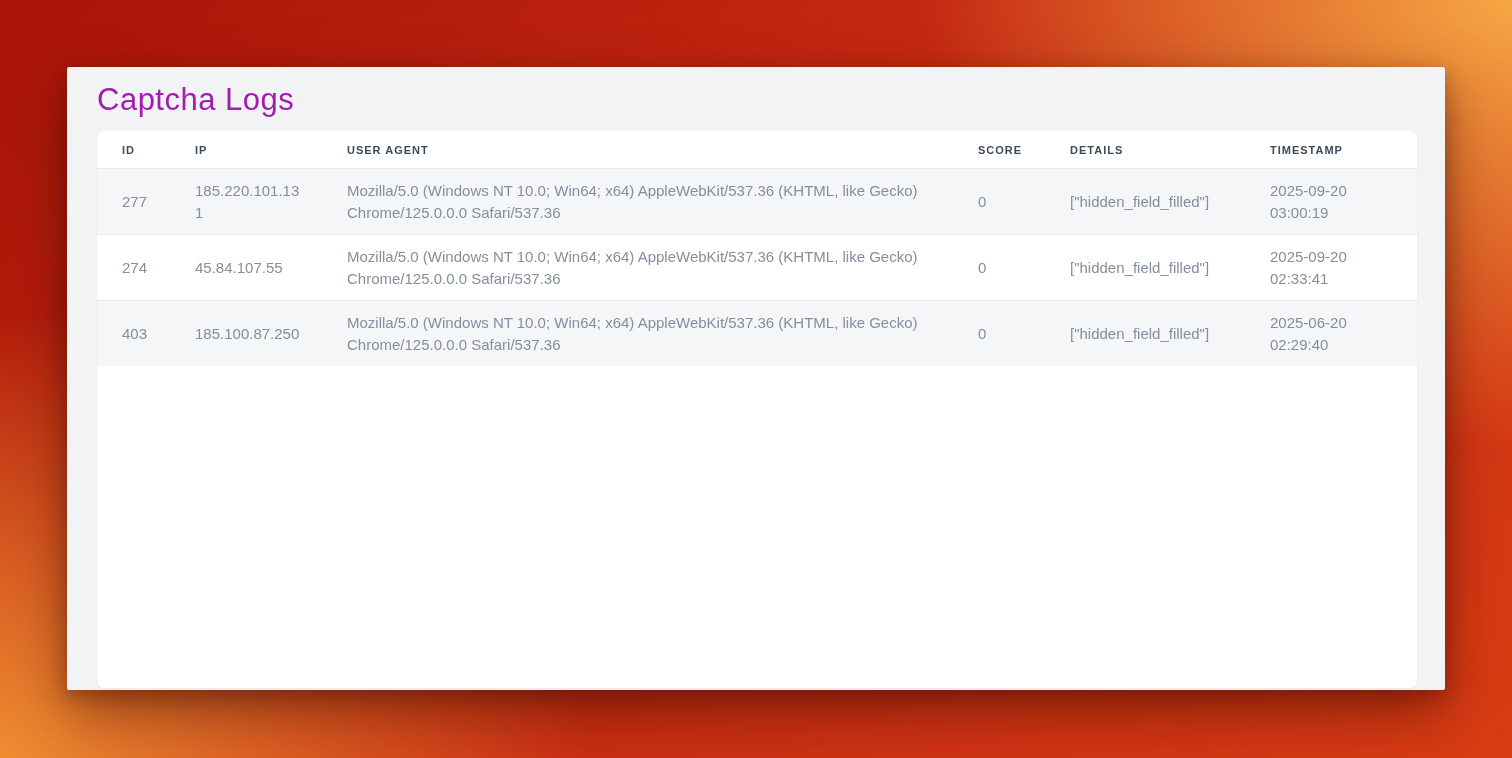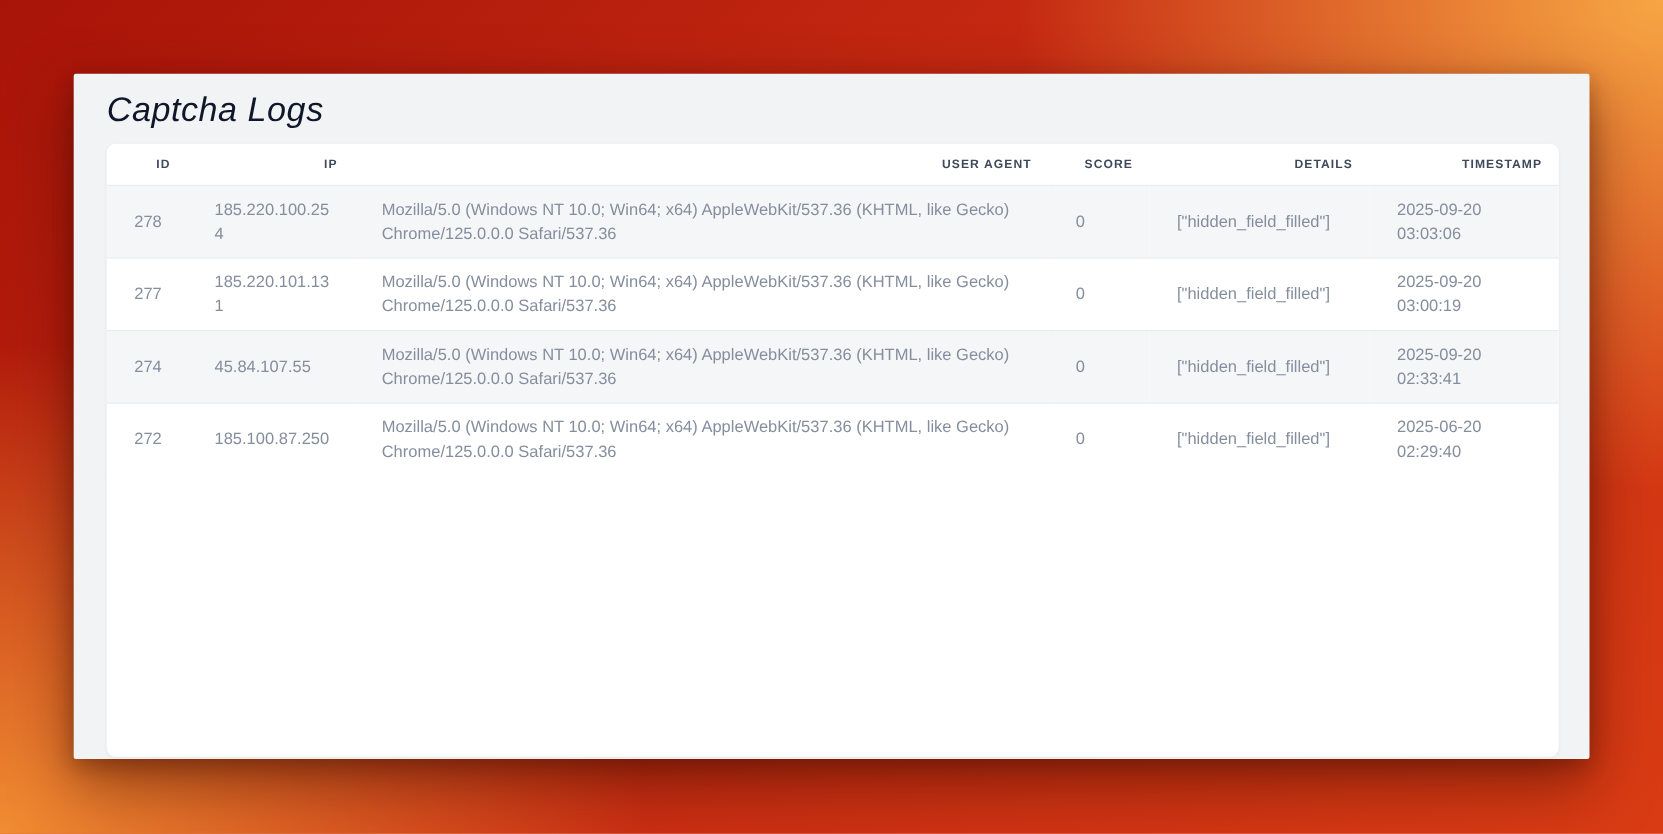--- a/index.html
+++ b/index.html
@@ -17,23 +17,22 @@
     width: 1378px; height: 623px;
     background: #f2f3f5;
     border-radius: 2px;
     box-shadow: 0 22px 55px rgba(60, 12, 0, 0.5), 0 6px 18px rgba(60, 12, 0, 0.3);
   }
   .card-title {
     padding: 15px 0 0 30px;
     font-size: 31px;
     font-weight: 500;
     letter-spacing: 0.5px;
-    color: #0f172a;
+    color: #a21caf;
     height: 64px;
-    font-style: italic;
   }
   .table-wrap {
     position: absolute;
     left: 30px; top: 64px;
     width: 1320px; height: 557px;
     background: #ffffff;
     border-radius: 8px;
     overflow: hidden;
     box-shadow: 0 1px 3px rgba(0,0,0,0.05);
   }
@@ -42,21 +41,21 @@
     border-collapse: collapse;
     table-layout: fixed;
   }
   col.c-id { width: 73px; }
   col.c-ip { width: 152px; }
   col.c-ua { width: 631px; }
   col.c-score { width: 92px; }
   col.c-details { width: 200px; }
   col.c-ts { width: 172px; }
   thead th {
-    text-align: right;
+    text-align: left;
     vertical-align: middle;
     padding: 13px 15px 12px 25px;
     font-size: 11px;
     font-weight: 700;
     letter-spacing: 1px;
     color: #3e4a5c;
     background: #ffffff;
     text-transform: uppercase;
     white-space: nowrap;
   }
@@ -92,28 +91,20 @@
         <tr>
           <th>ID</th>
           <th>IP</th>
           <th>USER AGENT</th>
           <th>SCORE</th>
           <th>DETAILS</th>
           <th>TIMESTAMP</th>
         </tr>
       </thead>
       <tbody>
-  <tr>
-    <td>278</td>
-    <td>185.220.100.254</td>
-    <td>Mozilla/5.0 (Windows NT 10.0; Win64; x64) AppleWebKit/537.36 (KHTML, like Gecko) Chrome/125.0.0.0 Safari/537.36</td>
-    <td>0</td>
-    <td>["hidden_field_filled"]</td>
-    <td>2025-09-20 03:03:06</td>
-  </tr>
 
   <tr>
     <td>277</td>
     <td>185.220.101.131</td>
     <td>Mozilla/5.0 (Windows NT 10.0; Win64; x64) AppleWebKit/537.36 (KHTML, like Gecko) Chrome/125.0.0.0 Safari/537.36</td>
     <td>0</td>
     <td>["hidden_field_filled"]</td>
     <td>2025-09-20 03:00:19</td>
   </tr>
 
@@ -123,21 +114,21 @@
     <td>274</td>
     <td>45.84.107.55</td>
     <td>Mozilla/5.0 (Windows NT 10.0; Win64; x64) AppleWebKit/537.36 (KHTML, like Gecko) Chrome/125.0.0.0 Safari/537.36</td>
     <td>0</td>
     <td>["hidden_field_filled"]</td>
     <td>2025-09-20 02:33:41</td>
   </tr>
 
 
   <tr>
-    <td>272</td>
+    <td>403</td>
     <td>185.100.87.250</td>
     <td>Mozilla/5.0 (Windows NT 10.0; Win64; x64) AppleWebKit/537.36 (KHTML, like Gecko) Chrome/125.0.0.0 Safari/537.36</td>
     <td>0</td>
     <td>["hidden_field_filled"]</td>
     <td>2025-06-20 02:29:40</td>
   </tr>
 
 </tbody>
     </table>
   </div>

